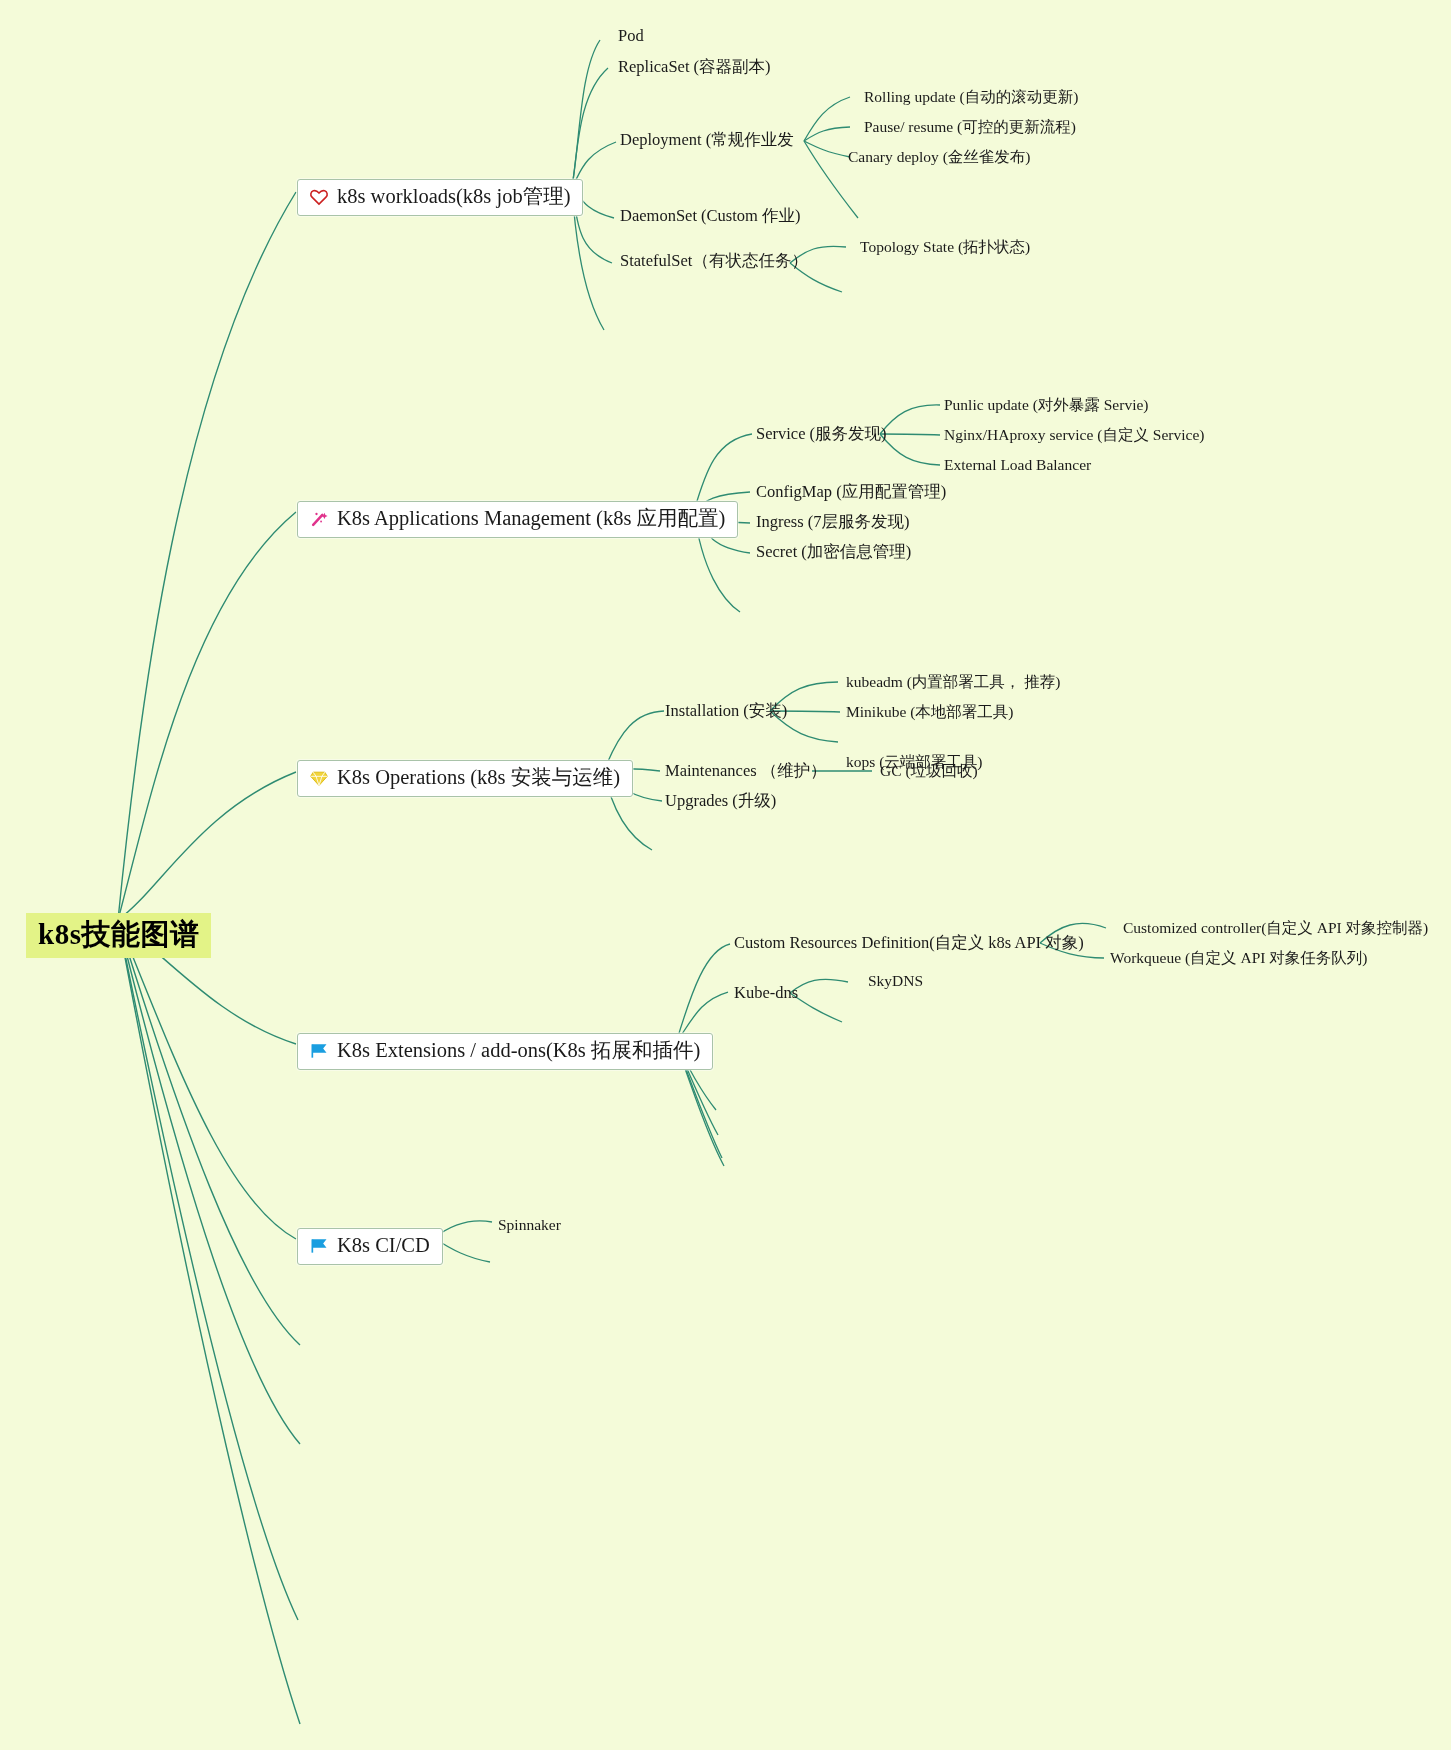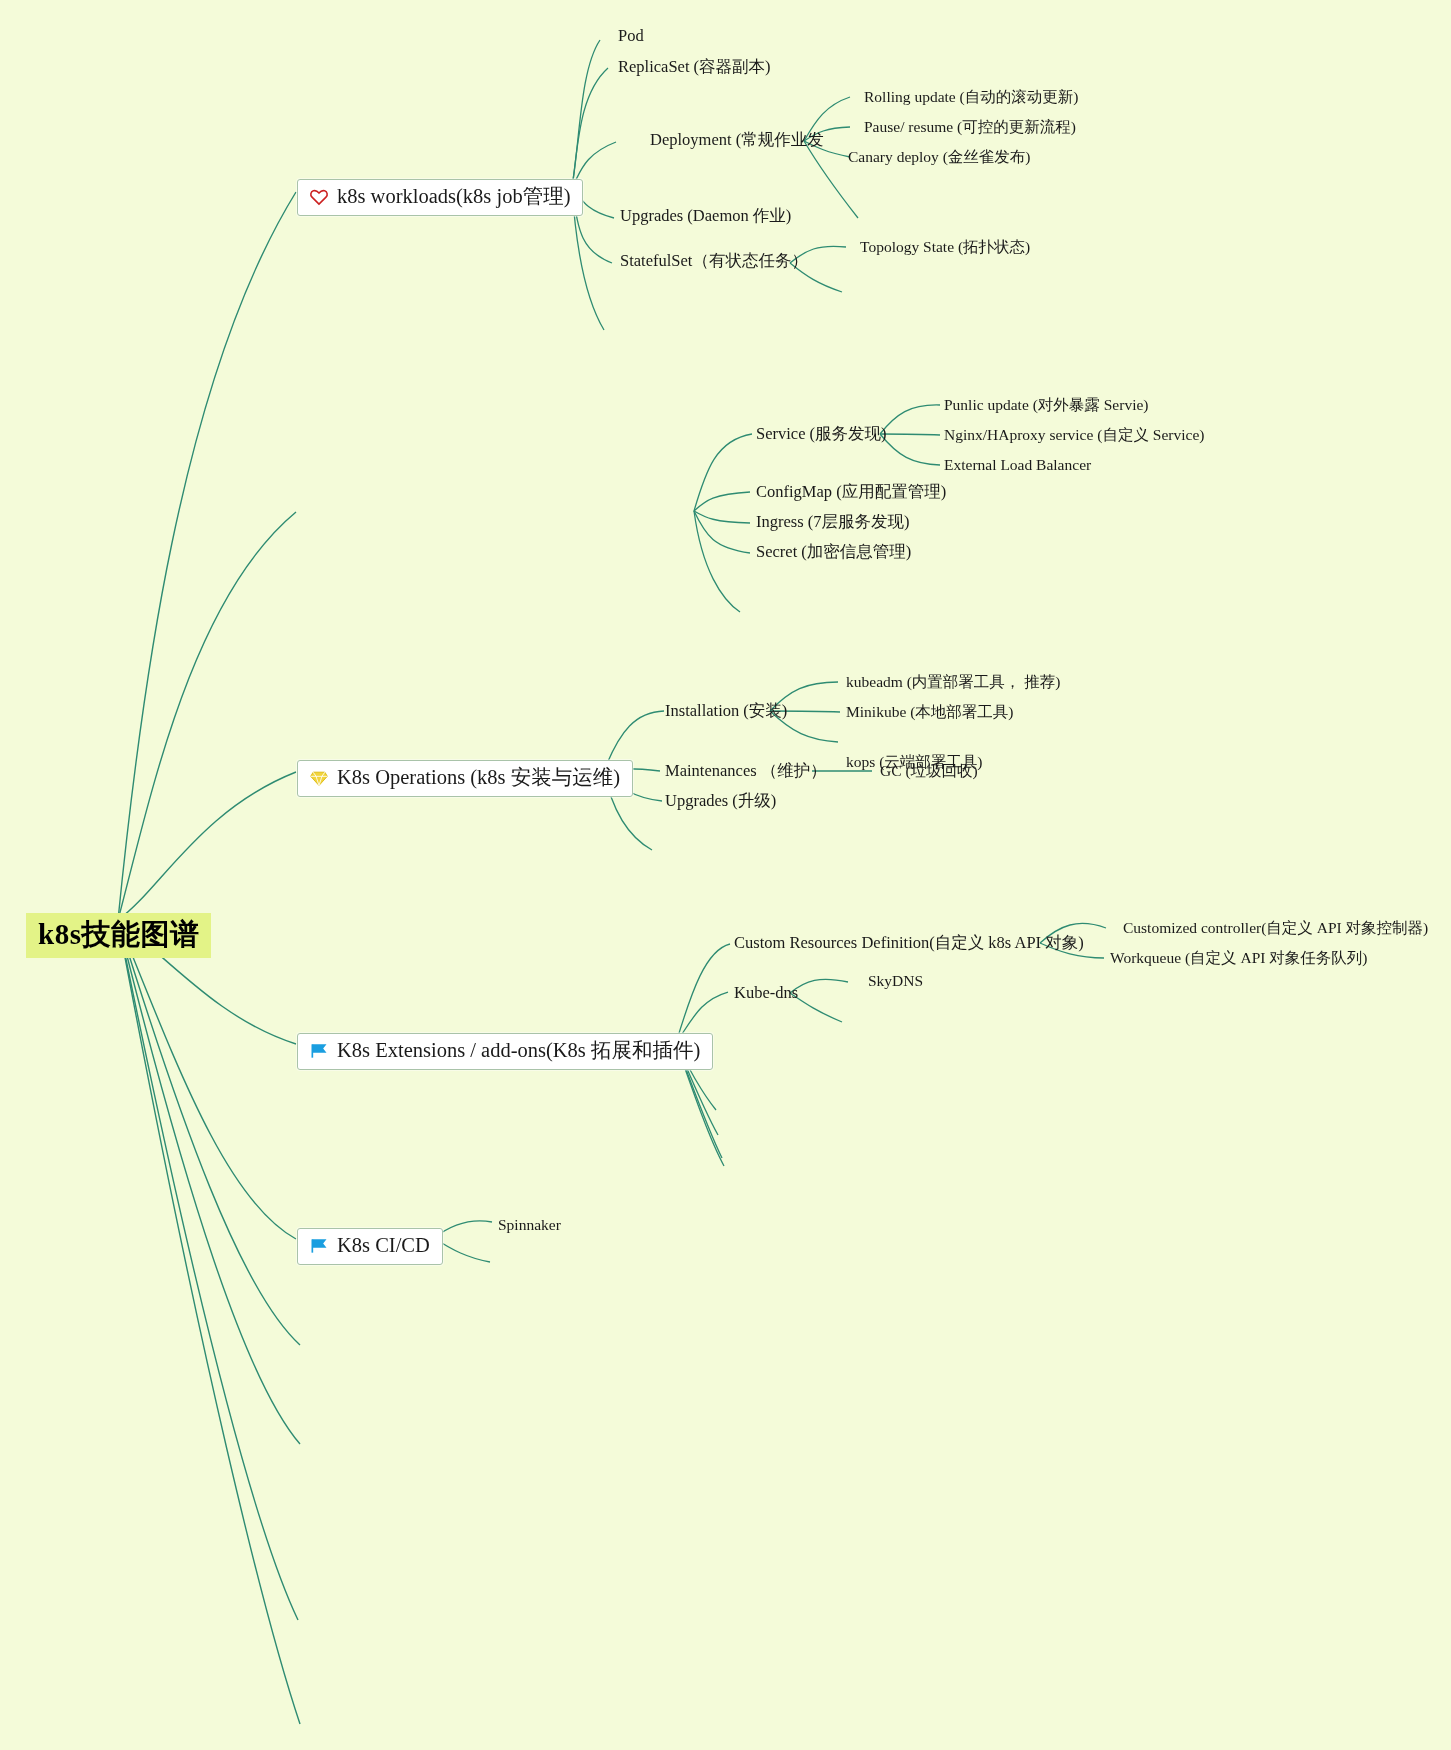--- a/index.html
+++ b/index.html
@@ -154,29 +154,40 @@
       <svg width="20" height="20" viewBox="0 0 24 24">
         <path d="M12 20.5 L3.6 12.2 C1.1 9.7 2 5.7 5.2 4.6 C7.3 3.9 9.7 4.6 12 7.2
                  C14.3 4.6 16.7 3.9 18.8 4.6 C22 5.7 22.9 9.7 20.4 12.2 Z" fill="none" stroke="#cc2222" stroke-width="1.9"></path>
       </svg>
     </span>
     <span>k8s workloads(k8s job管理)</span>
   </div>
 
   <div class="node leaf" style="left:618px; top:27px;">Pod</div>
   <div class="node leaf" style="left:618px; top:58px;">ReplicaSet (容器副本)</div>
-  <div class="node leaf" style="left:620px; top:131px;margin-left:30px;">Deployment (常规作业发</div>
-  <div class="node leaf" style="left:620px; top:207px;">Upgrades (Daemon 作业)</div>
+  <div class="node leaf" style="left:620px; top:131px;">Deployment (常规作业发</div>
+  <div class="node leaf" style="left:620px; top:207px;">DaemonSet (Custom 作业)</div>
   <div class="node leaf" style="left:620px; top:252px;">StatefulSet（有状态任务）</div>
 
   <div class="node leaf3" style="left:864px; top:88px;">Rolling update (自动的滚动更新)</div>
   <div class="node leaf3" style="left:864px; top:118px;">Pause/ resume (可控的更新流程)</div>
   <div class="node leaf3" style="left:828px; top:148px;margin-left:20px;">Canary deploy (金丝雀发布)</div>
   <div class="node leaf3" style="left:860px; top:238px;">Topology State (拓扑状态)</div>
 
+  <div class="node branch" style="left:297px; top:493px;">
+    <span class="icon">
+      <svg width="20" height="20" viewBox="0 0 24 24">
+        <path d="M5 19 L16 7" stroke="#e0338c" stroke-width="3" stroke-linecap="round"></path>
+        <path d="M18.5 4.5 l1.2 2.6 2.6 1.2 -2.6 1.2 -1.2 2.6 -1.2 -2.6 -2.6 -1.2 2.6 -1.2 Z" fill="#e0338c"></path>
+        <circle cx="9" cy="6" r="1.4" fill="#e0338c"></circle>
+        <circle cx="14.5" cy="15" r="1.1" fill="#e0338c"></circle>
+      </svg>
+    </span>
+    <span>K8s Applications Management (k8s 应用配置)</span>
+  </div>
 
   <div class="node leaf" style="left:756px; top:425px;">Service (服务发现)</div>
   <div class="node leaf" style="left:756px; top:483px;">ConfigMap (应用配置管理)</div>
   <div class="node leaf" style="left:756px; top:513px;">Ingress (7层服务发现)</div>
   <div class="node leaf" style="left:756px; top:543px;">Secret (加密信息管理)</div>
 
   <div class="node leaf3" style="left:944px; top:396px;">Punlic update (对外暴露 Servie)</div>
   <div class="node leaf3" style="left:944px; top:426px;">Nginx/HAproxy service (自定义 Service)</div>
   <div class="node leaf3" style="left:944px; top:456px;">External Load Balancer</div>
 

